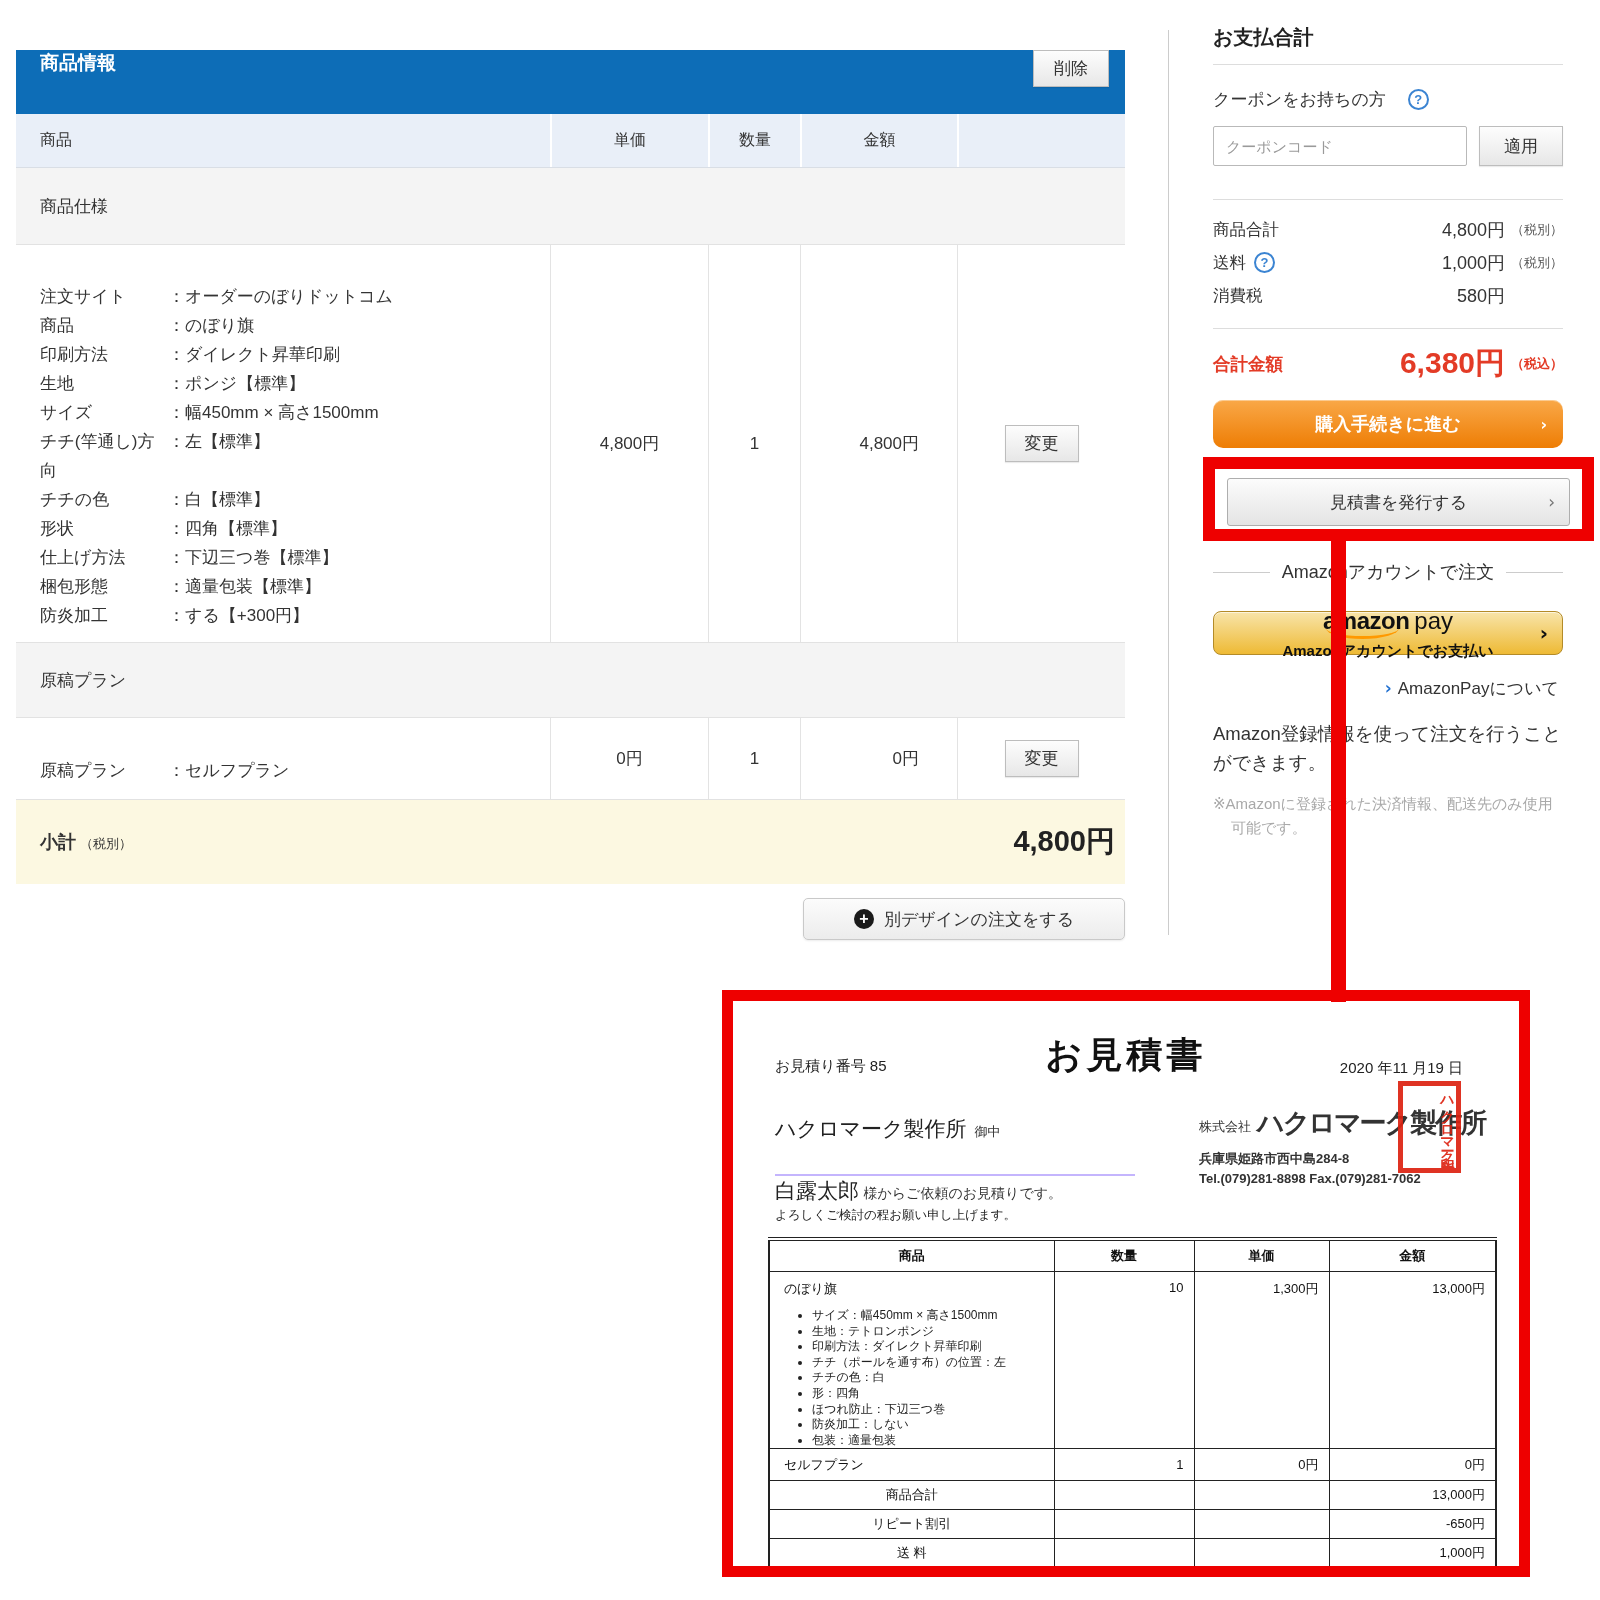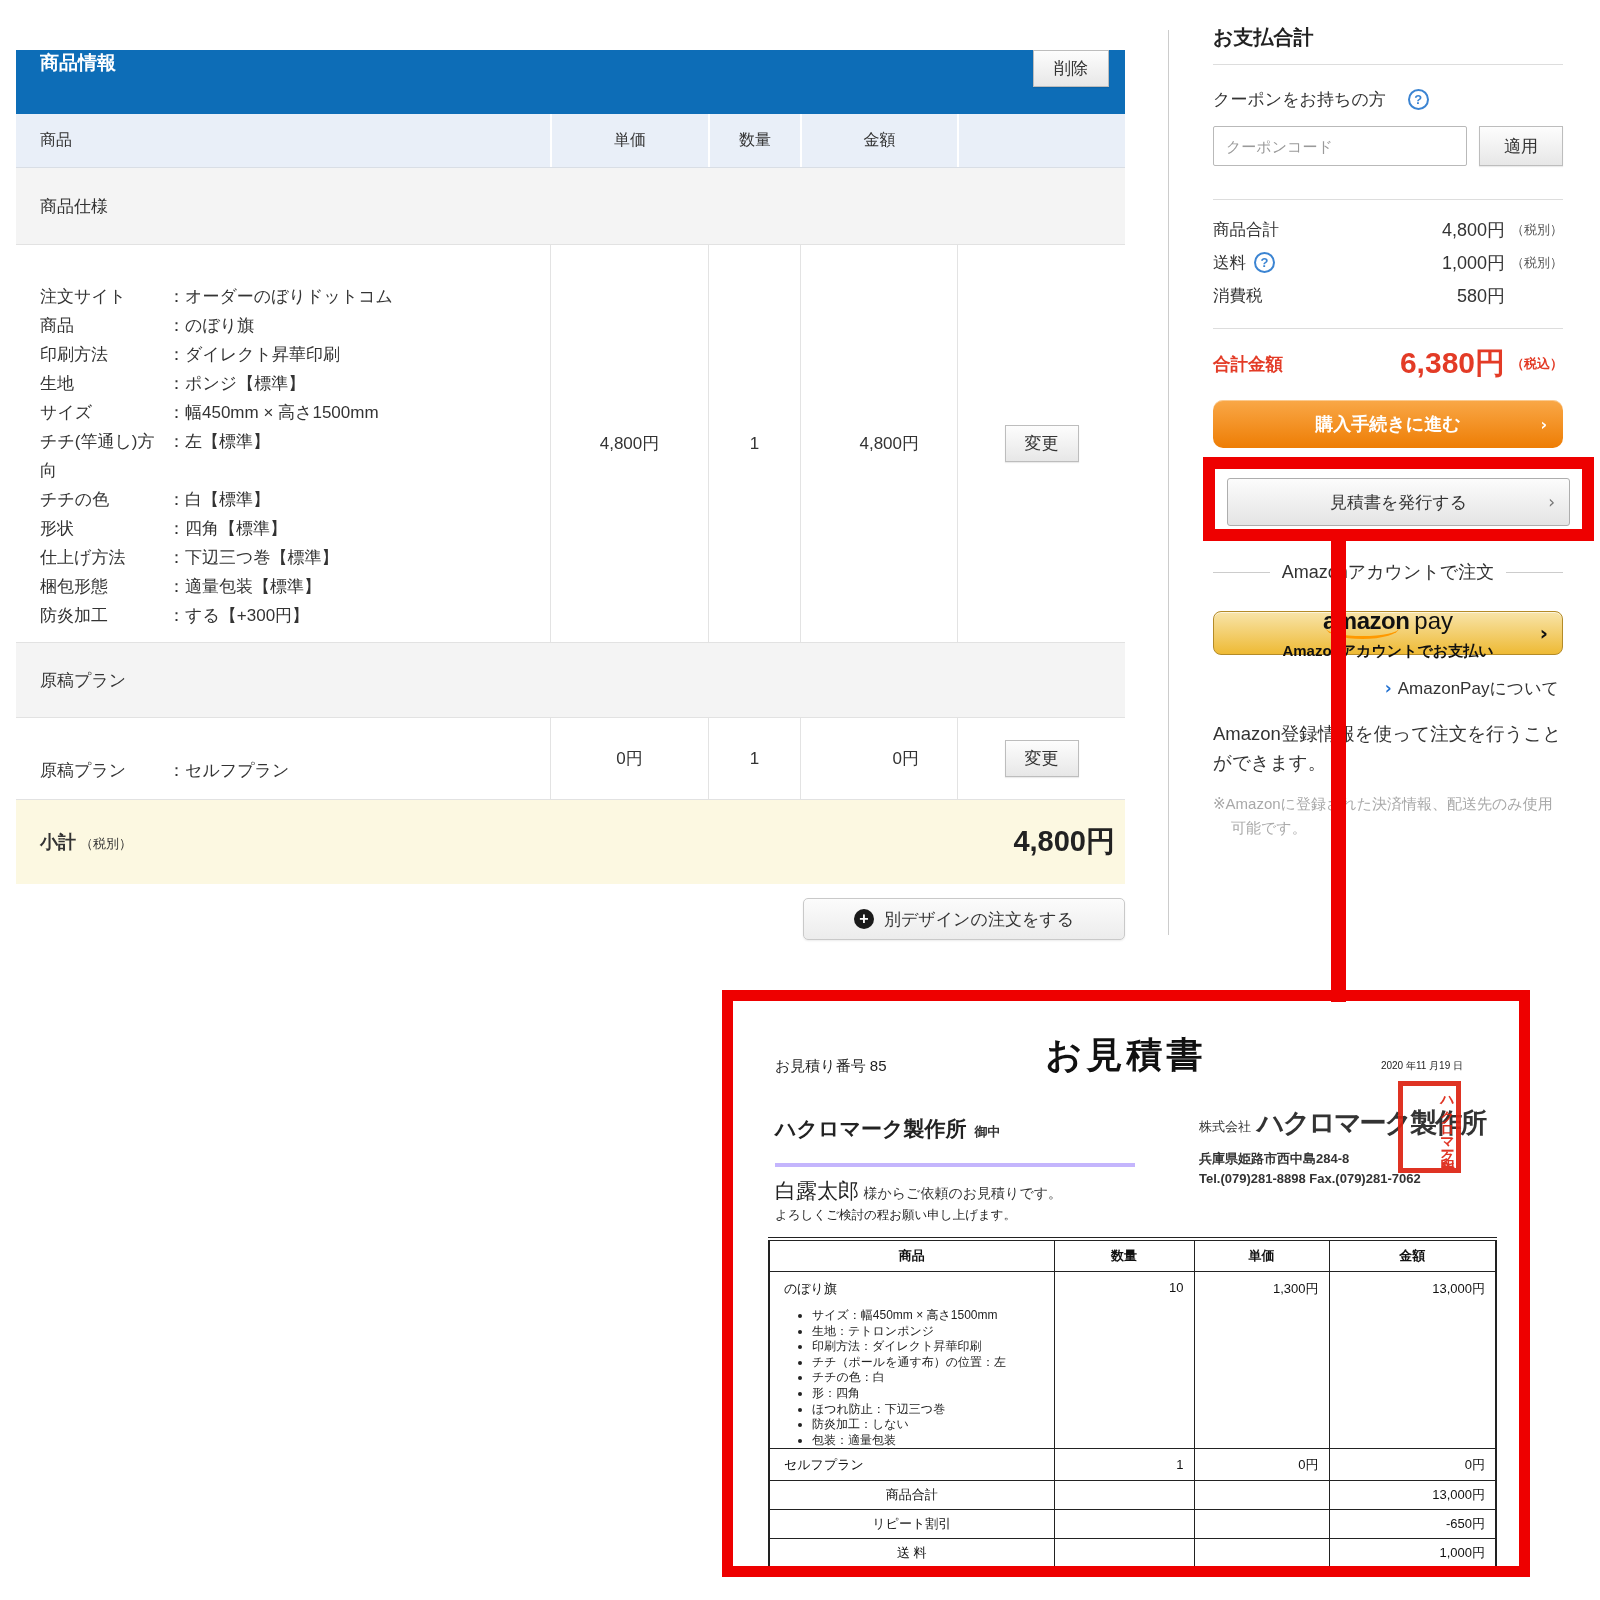--- a/index.html
+++ b/index.html
@@ -84,22 +84,22 @@
   .quote-btn{position:absolute;left:1227px;top:478px;width:343px;height:48px;background:linear-gradient(#fcfcfc,#e4e4e4);border:1px solid #aeaeae;border-radius:3px;display:flex;align-items:center;justify-content:center;font-size:17px;color:#333;z-index:46;cursor:pointer;}
   .quote-btn .chev{position:absolute;right:14px;color:#777;font-size:17px;}
   .red-box{position:absolute;left:1203px;top:457px;width:391px;height:84px;border:12px solid #ee0000;box-sizing:border-box;z-index:45;pointer-events:none;}
   .red-line{position:absolute;left:1331px;top:533px;width:15px;height:469px;background:#ee0000;z-index:44;}
 
   
   .quote-box{position:absolute;left:722px;top:990px;width:808px;height:587px;border:11px solid #ee0000;box-sizing:border-box;background:#fff;z-index:30;overflow:hidden;}
   .quote-inner{position:relative;width:786px;height:565px;}
   .q-number{position:absolute;left:42px;top:56px;font-size:15px;color:#222;}
   .q-title{position:absolute;left:0;right:0;top:30px;text-align:center;font-size:36px;font-weight:bold;letter-spacing:4px;color:#111;}
-  .q-date{position:absolute;right:56px;top:58px;font-size:10px;color:#222;}
-  .q-to{position:absolute;left:42px;top:114px;width:360px;border-bottom:4px solid #c4b5fd;padding-bottom:20px;font-weight:bold;}
+  .q-date{position:absolute;right:56px;top:58px;font-size:15px;color:#222;}
+  .q-to{position:absolute;left:42px;top:114px;width:360px;border-bottom:2px solid #c4b5fd;padding-bottom:31px;}
   .q-to .nm{font-size:21px;color:#222;}
   .q-to .sx{font-size:13px;margin-left:8px;}
   .q-customer{position:absolute;left:42px;top:176px;}
   .q-customer .nm{font-size:21px;color:#222;}
   .q-customer .sx{font-size:14px;}
   .q-greet{position:absolute;left:42px;top:206px;font-size:12.5px;color:#222;}
   .q-company{position:absolute;left:466px;top:104px;}
   .q-company .row1{display:flex;align-items:flex-end;gap:6px;}
   .q-company .pre{font-size:13px;padding-bottom:5px;}
   .q-company .nm{font-size:27px;font-weight:900;letter-spacing:-2px;white-space:nowrap;}

